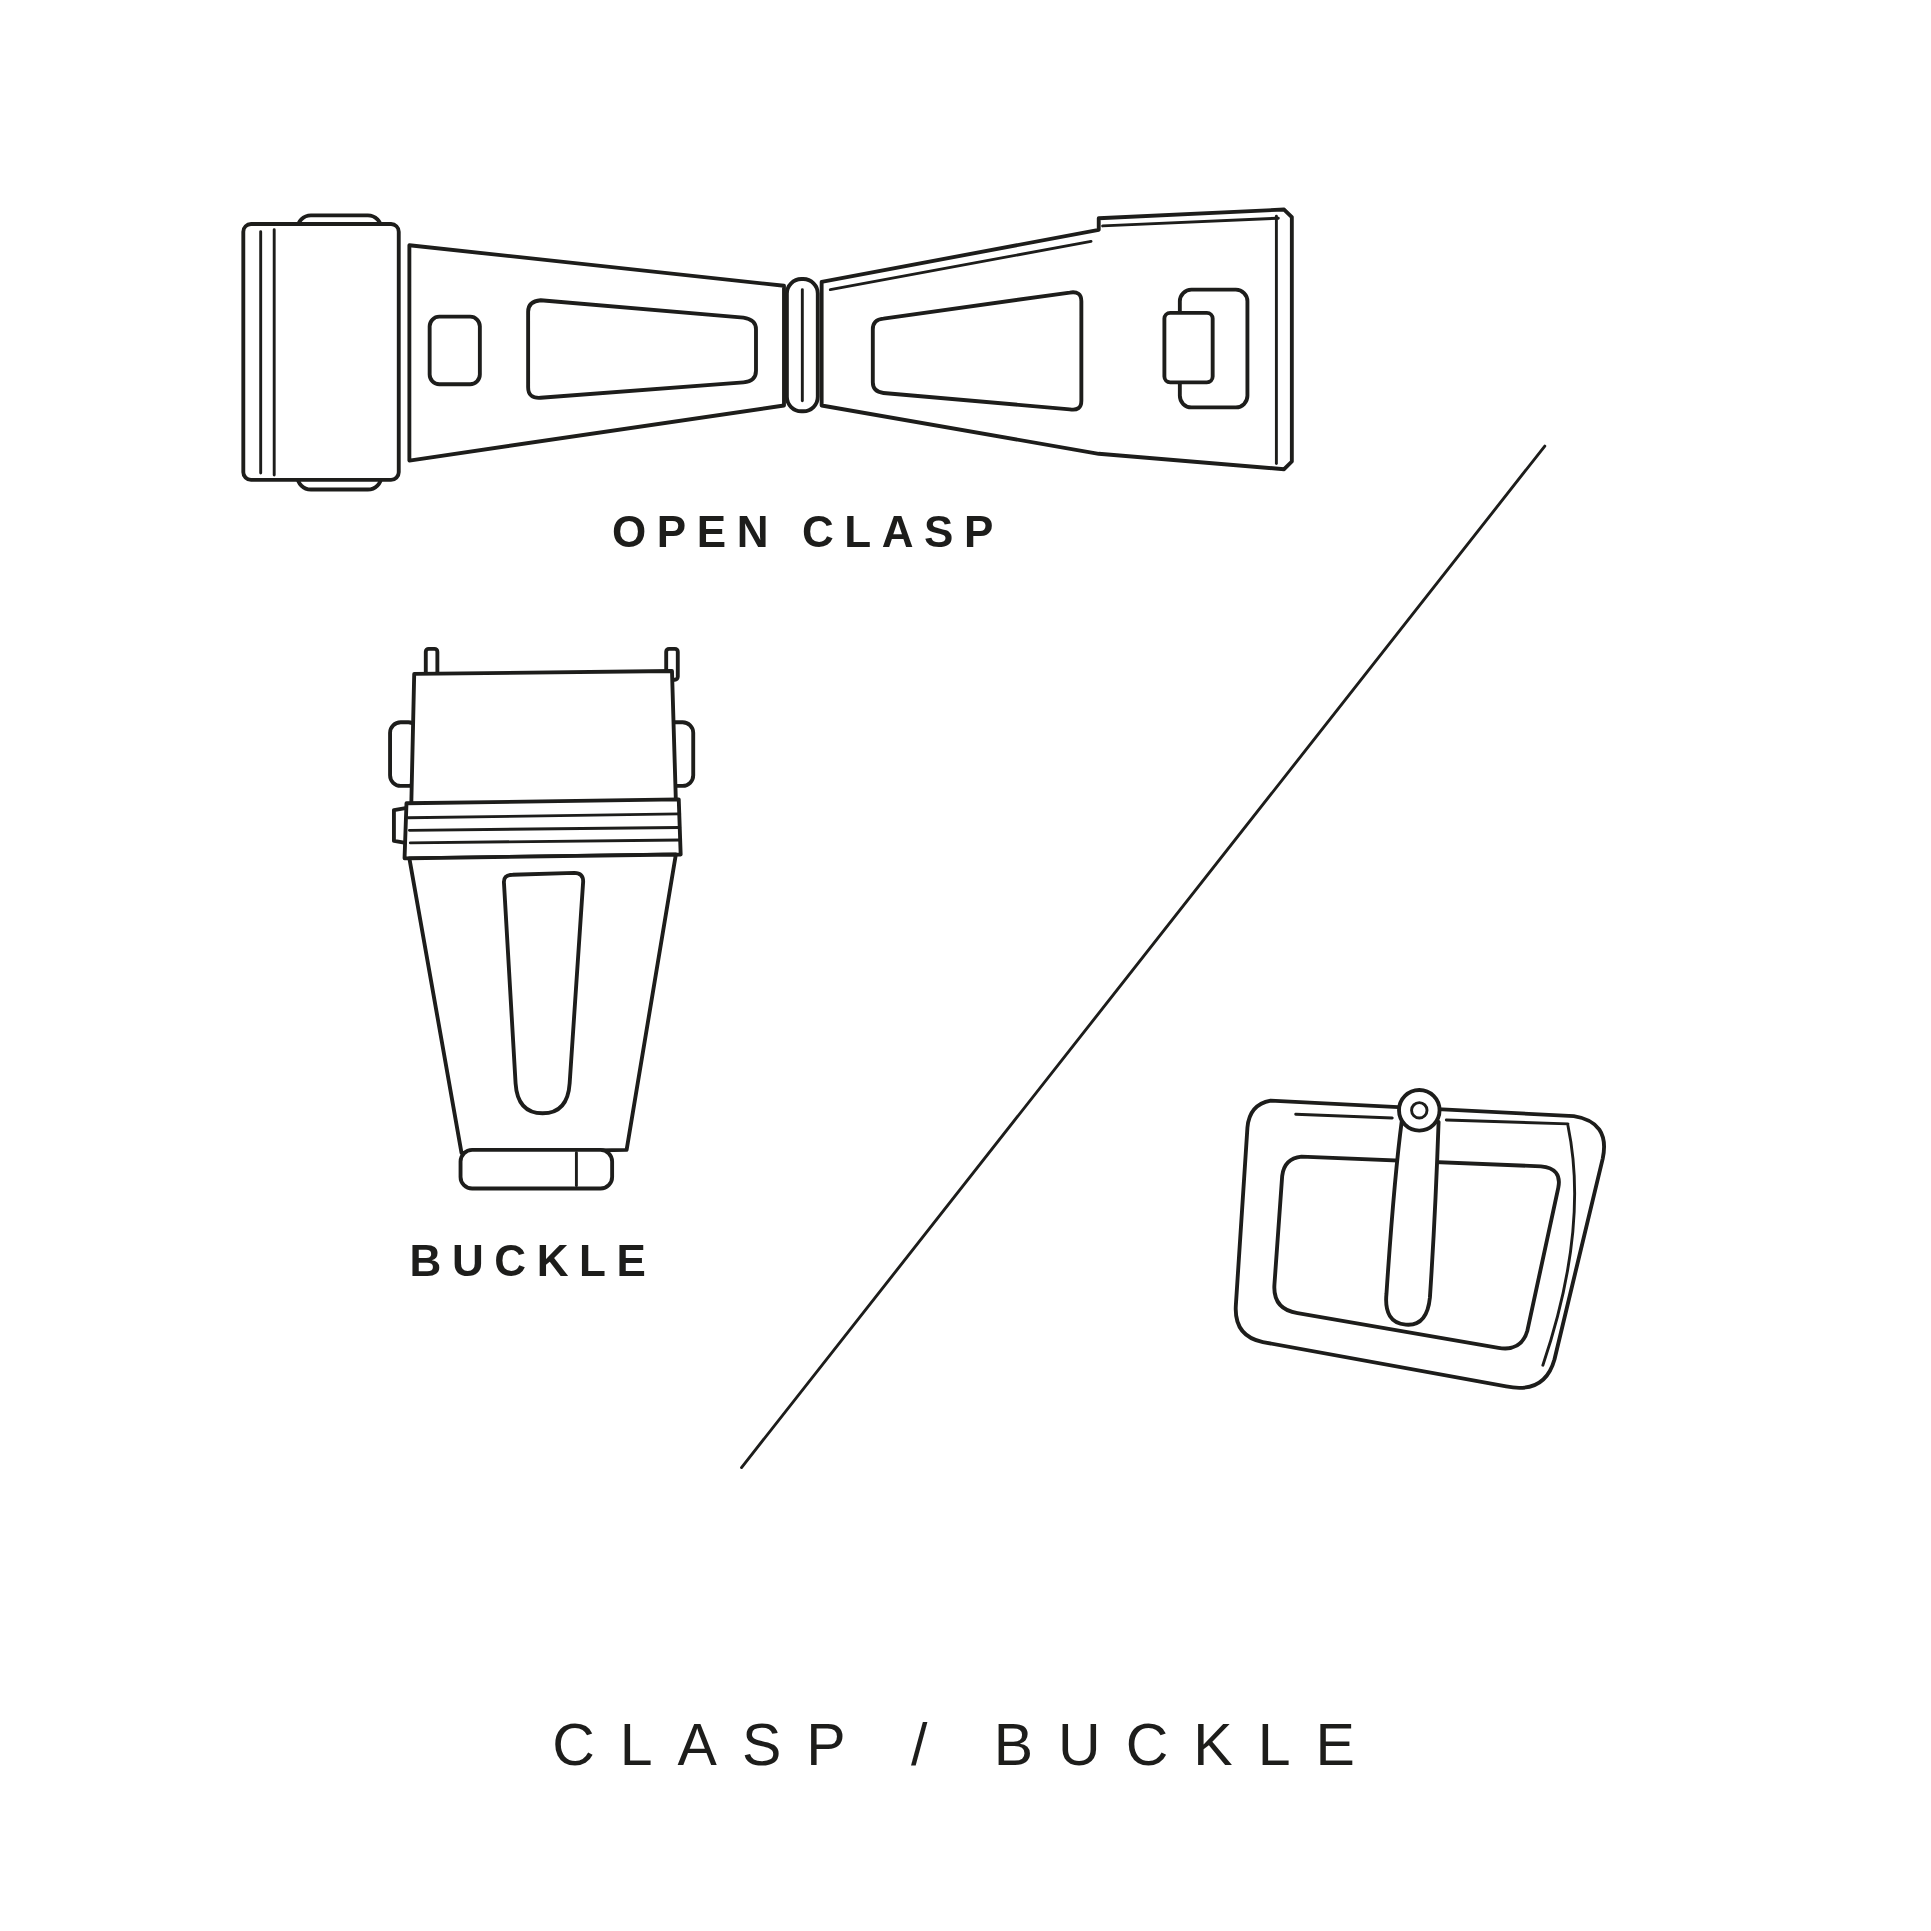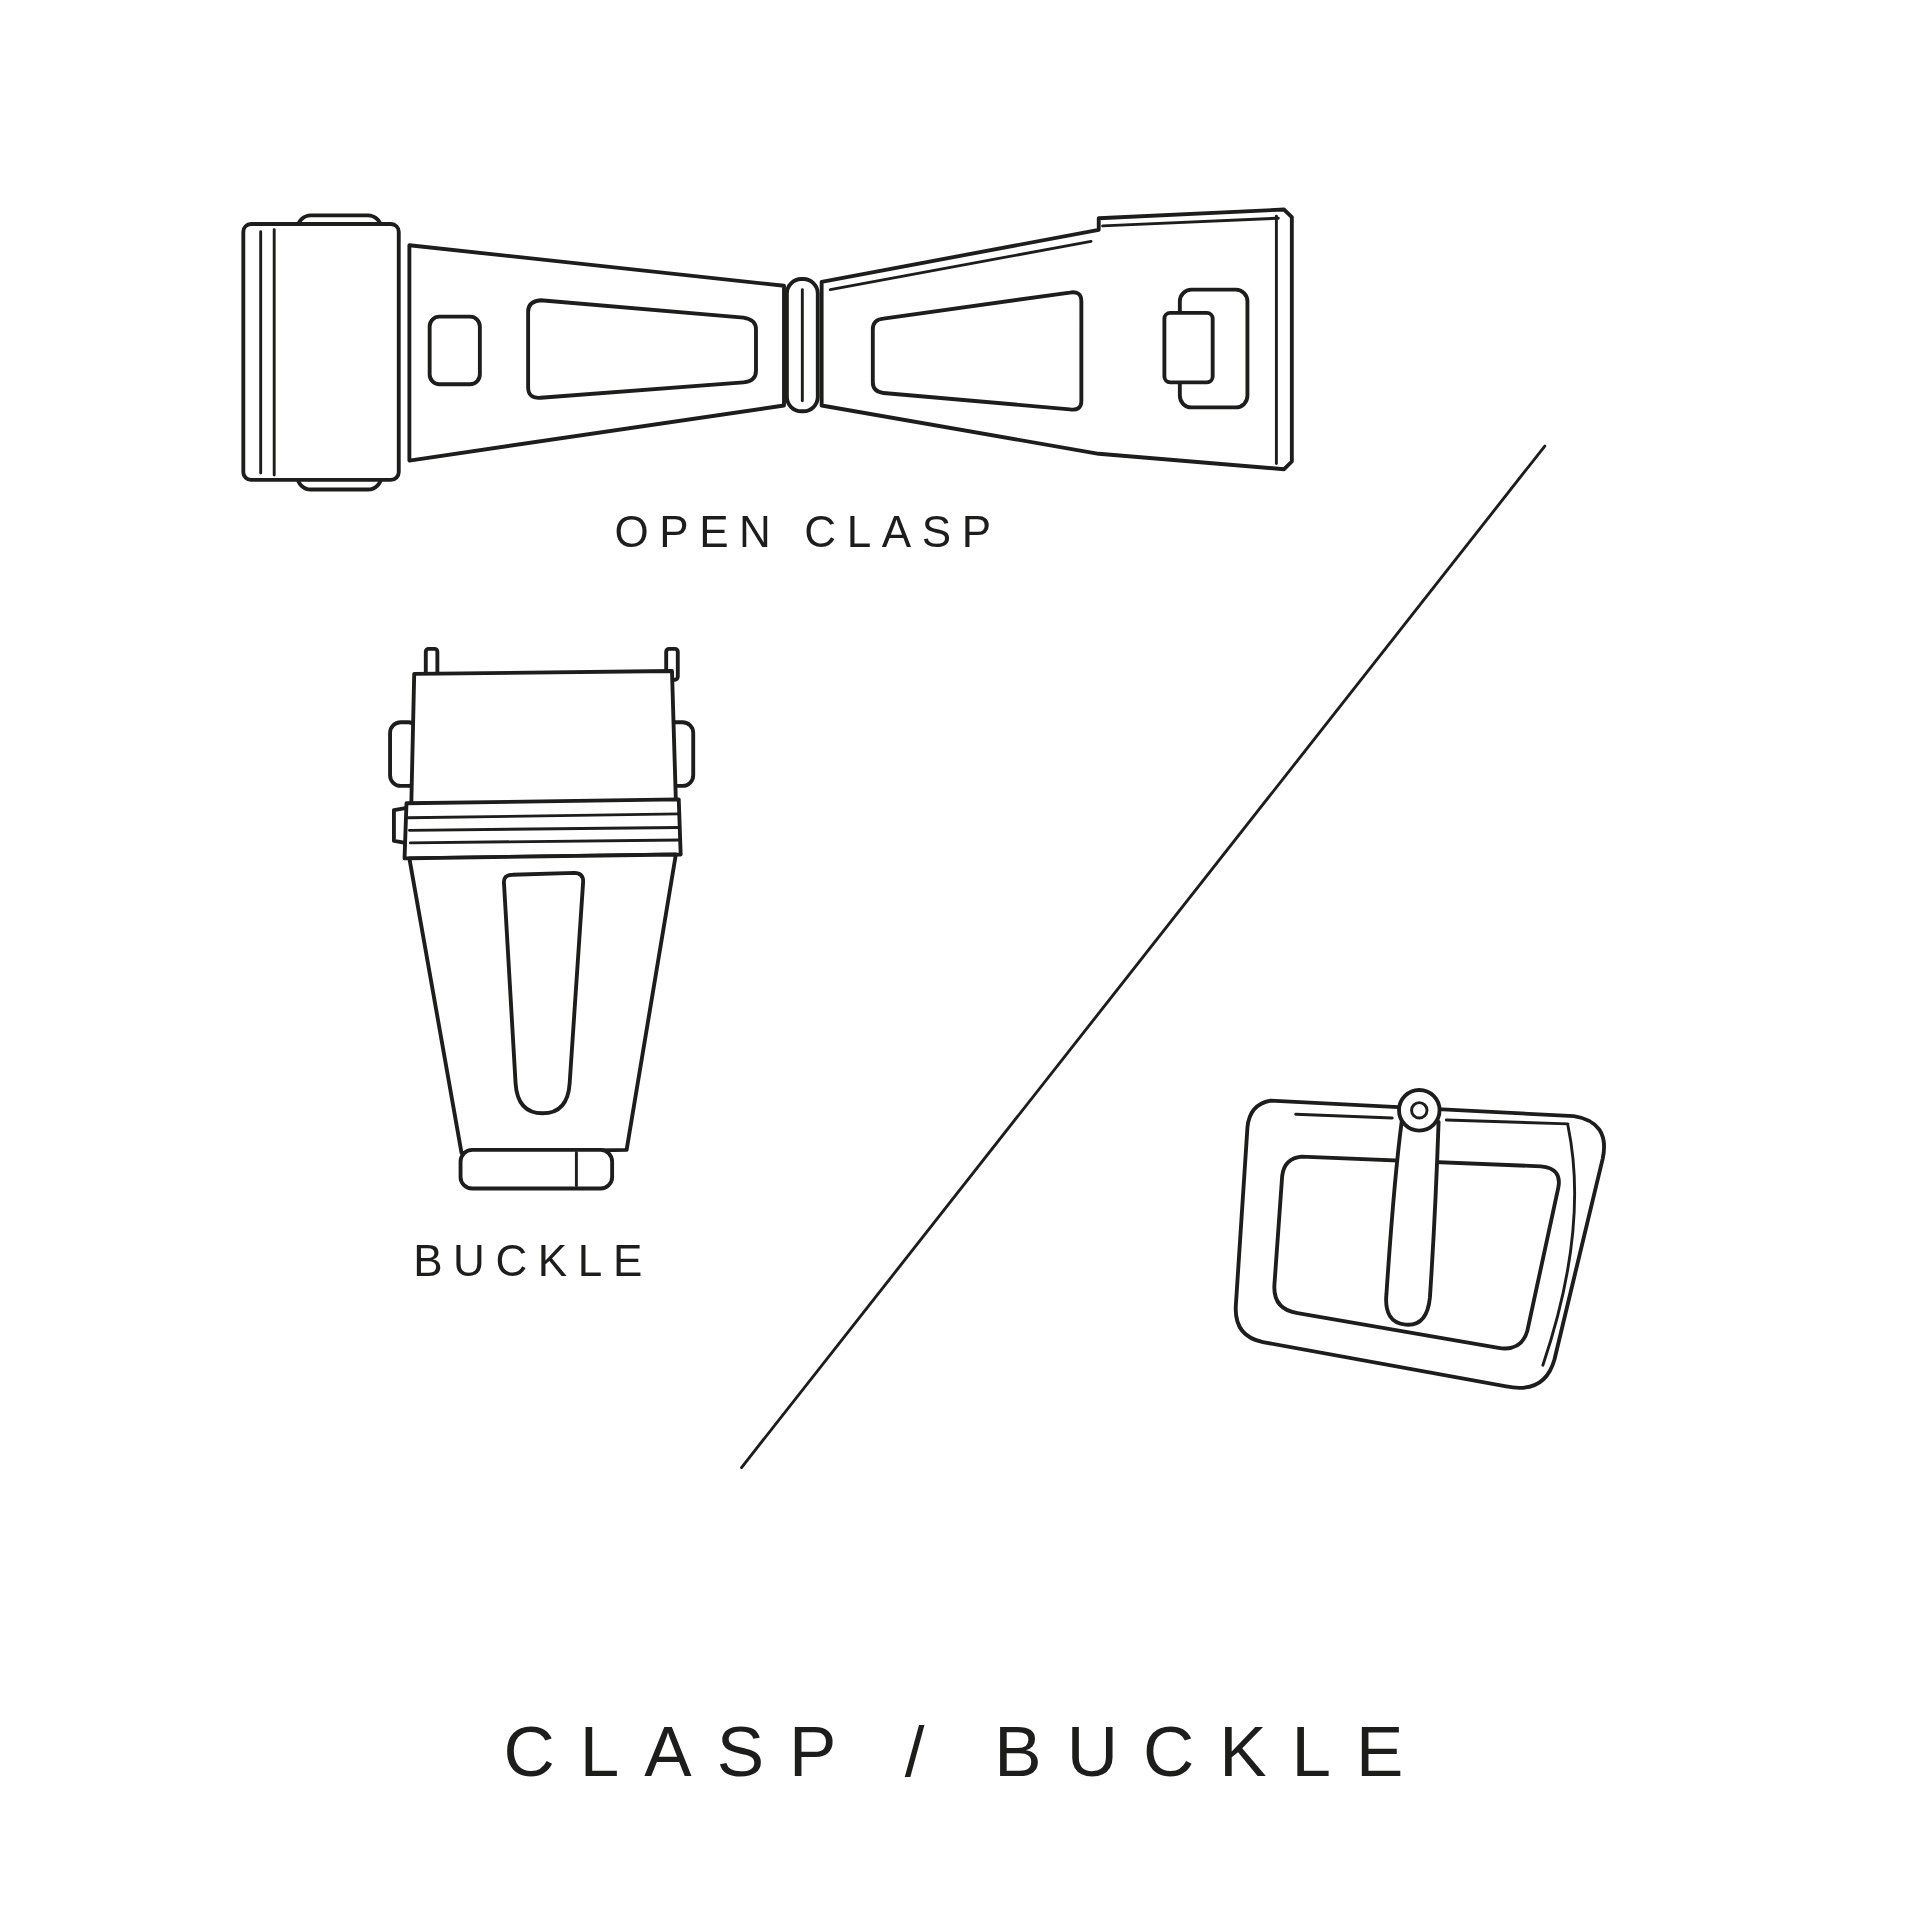--- a/index.html
+++ b/index.html
@@ -40,30 +40,30 @@
   .divider {
     stroke: currentColor;
     stroke-width: 3;
     stroke-linecap: round;
   }
   .label {
     position: absolute;
     transform: translateX(-50%);
     font-size: 44px;
     letter-spacing: 10.6px;
-    font-weight: 400;
+    font-weight: 700;
     color: var(--line, #1d1d1b);
     white-space: nowrap;
   }
   .page-title {
     position: absolute;
     left: 966px;
     top: 1711px;
     transform: translateX(-50%);
-    font-size: 71px;
+    font-size: 59px;
     letter-spacing: 25px;
     font-weight: 400;
     color: var(--line, #1d1d1b);
     white-space: nowrap;
   }
 </style>
 </head>
 <body>
 
 <div class="canvas">

